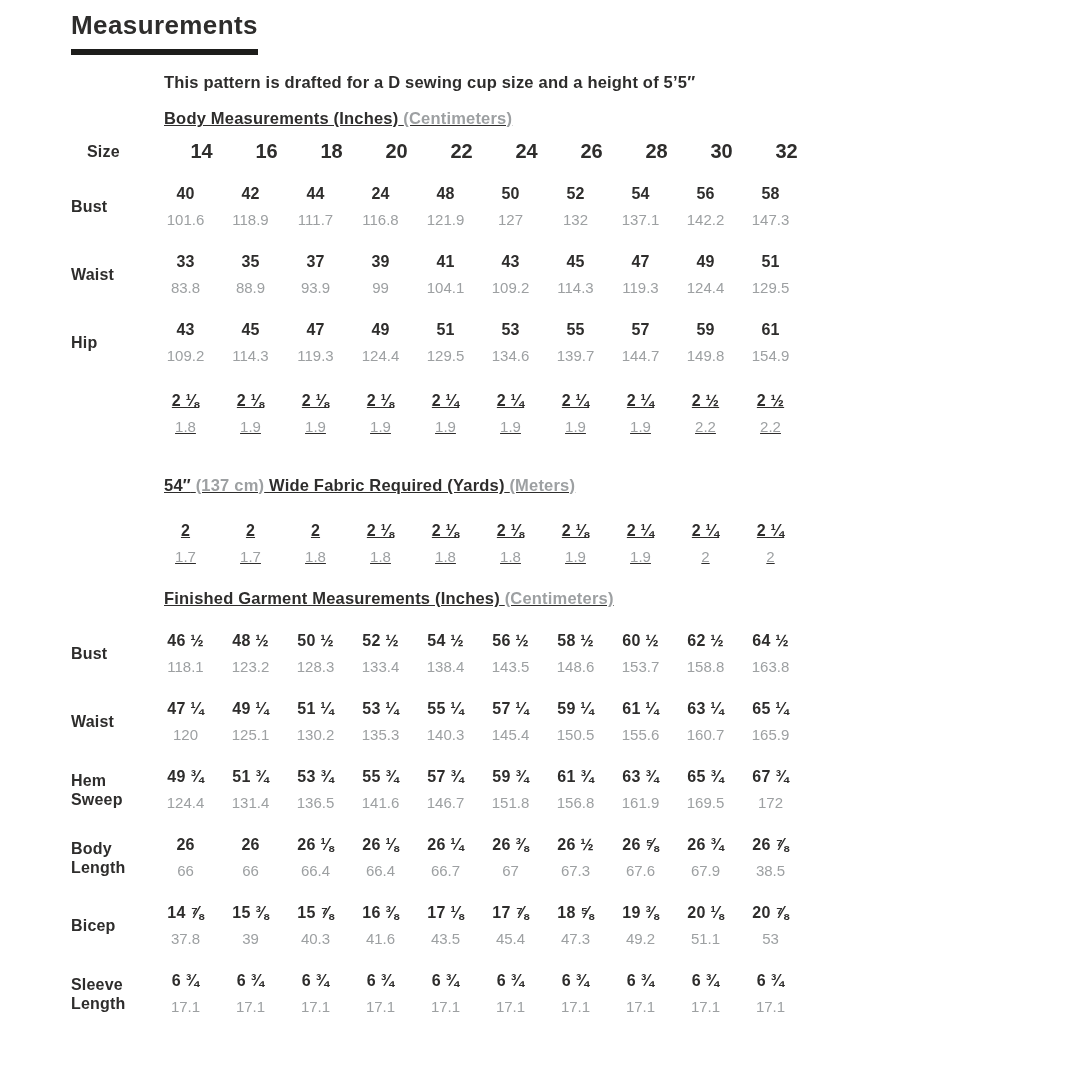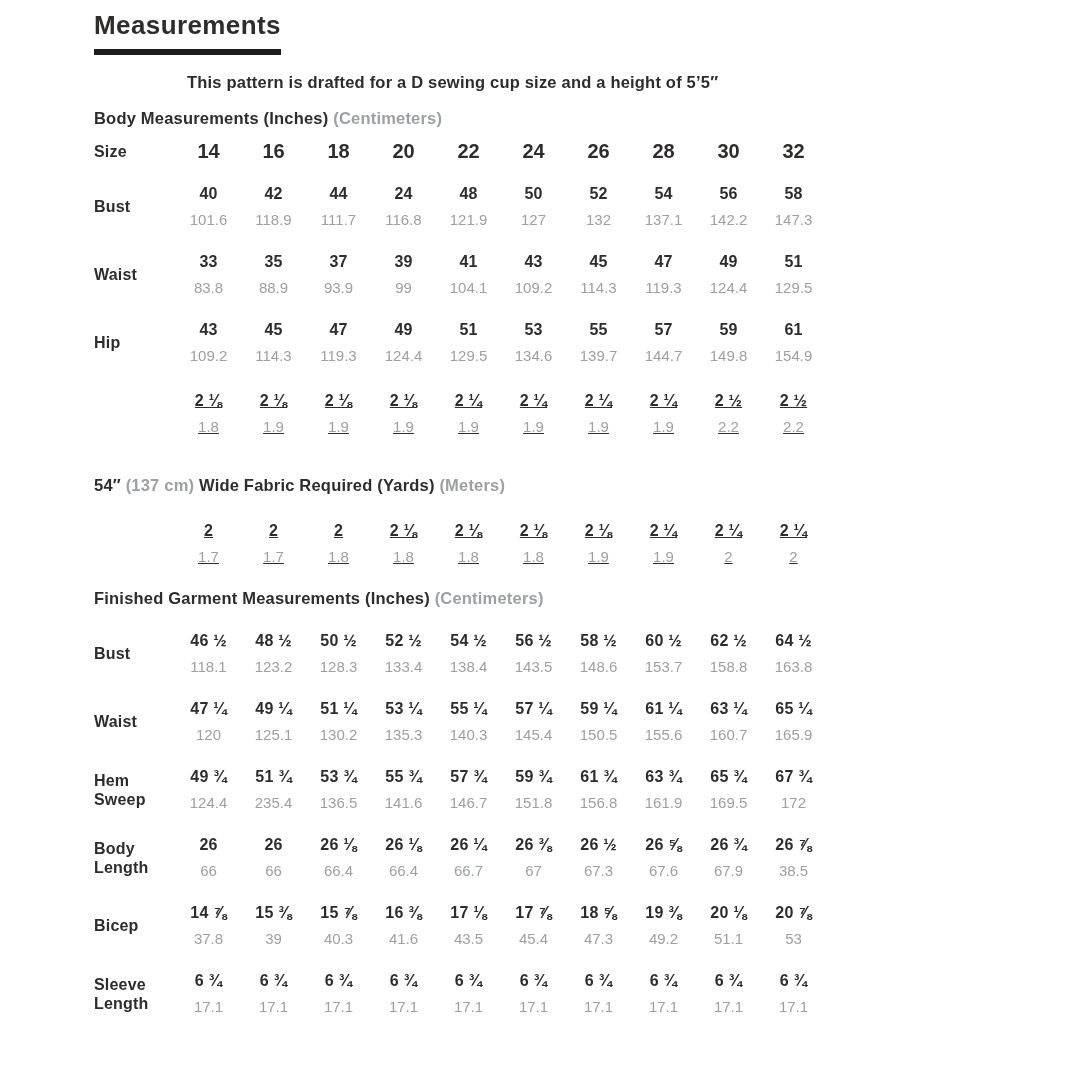--- a/index.html
+++ b/index.html
@@ -3,38 +3,38 @@
 <meta charset="utf-8">
 <style>
   * { margin:0; padding:0; box-sizing:border-box; }
   html, body { background:#fff; }
   body {
     width:1080px; min-height:1080px;
     font-family:"Liberation Sans", sans-serif;
     color:var(--dark-text, #2e2d2c);
     overflow:hidden;
   }
-  .page { padding:10px 0 0 94px; width:910px; }
+  .page { padding:10px 0 0 71px; width:910px; }
   .title {
     display:inline-block;
     font-size:26px; font-weight:700; letter-spacing:0.4px;
     border-bottom:6px solid var(--underline, #1d1d1b);
     padding-bottom:8px;
   }
   .intro { margin:18px 0 0 93px; font-size:16.5px; font-weight:700; letter-spacing:0.2px; }
-  .section-heading { font-size:16.5px; font-weight:700; letter-spacing:0.2px; }
+  .section-heading { margin-left:93px; font-size:16.5px; font-weight:700; letter-spacing:0.2px;text-decoration:underline; }
   .heading-body    { margin-top:17px; }
   .heading-fabric45 { margin-top:44px; }
   .heading-fabric54 { margin-top:40px; }
   .heading-garment  { margin-top:23px; }
   .gray { color:var(--gray-text, #9da0a2); font-weight:700; }
   .dark { color:var(--dark-text, #2e2d2c); }
 
   .mrow { display:flex; align-items:center; margin-top:23px; }
-  .size-row { margin-top:14px; }
+  .size-row { margin-top:14px;margin-left:16px; }
   .fabric-row { margin-top:26px;text-decoration:underline; }
   .rlabel {
     width:82px; font-size:16px; font-weight:700; line-height:19px;
     letter-spacing:0.2px;
   }
   .cells { display:flex; }
   .cell { width:65px; text-align:center; }
   .cell .v-top { font-size:16px; font-weight:700; line-height:19px; white-space:nowrap; letter-spacing:0.2px; }
   .cell .v-bottom { font-size:15px; font-weight:400; line-height:19px; margin-top:7px; white-space:nowrap; color:var(--gray-text, #9da0a2); }
   .cell.single { font-size:20px; font-weight:700; line-height:19px; }
@@ -480,21 +480,21 @@
   <div class="mrow">
     <div class="rlabel">Hem Sweep</div>
     <div class="cells">
   <div class="cell">
     <div class="v-top">49 ¾</div>
     <div class="v-bottom">124.4</div>
   </div>
 
   <div class="cell">
     <div class="v-top">51 ¾</div>
-    <div class="v-bottom">235.4</div>
+    <div class="v-bottom">131.4</div>
   </div>
 
   <div class="cell">
     <div class="v-top">53 ¾</div>
     <div class="v-bottom">136.5</div>
   </div>
 
   <div class="cell">
     <div class="v-top">55 ¾</div>
     <div class="v-bottom">141.6</div>

